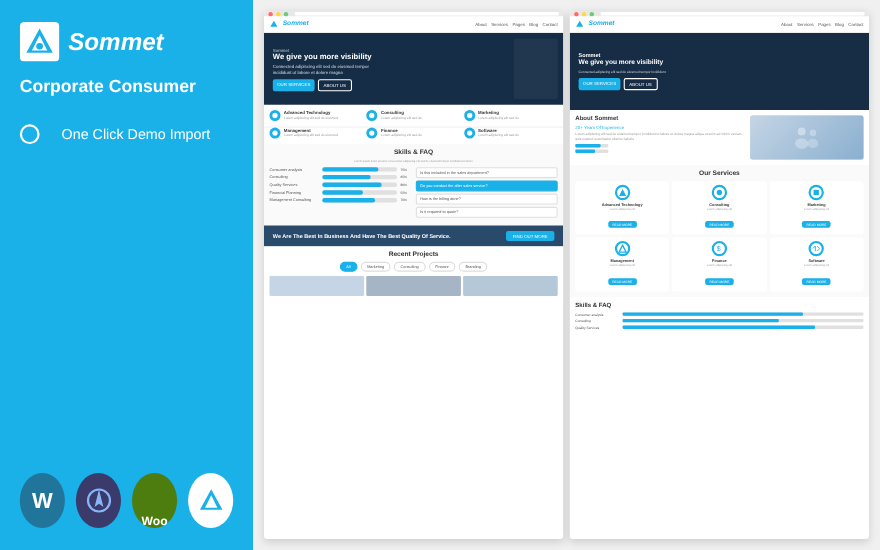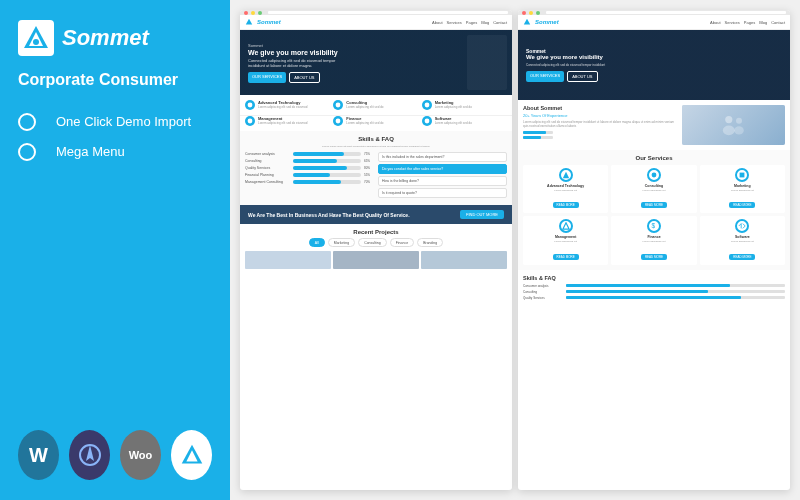--- a/index.html
+++ b/index.html
@@ -94,24 +94,25 @@
       font-size: 22px;
     }
 
     .badge-avada {
       background: #3a3a6b;
       color: #8ab4f8;
       font-size: 18px;
     }
 
     .badge-woo {
-      background: #737373;
+      background: #4d7c0f;
       color: white;
       font-size: 11px;
       font-weight: bold;
+      align-items: flex-end;
     }
 
     .badge-summit {
       background: white;
       color: #1ab0e8;
       font-size: 10px;
     }
 
     
     .right-panel {
@@ -553,24 +554,20 @@
 
   <div class="theme-title">
     <div>Corporate Consumer</div>
   </div>
 
   <div class="feature-item">
     <div class="feature-icon"></div>
     <span>One Click Demo Import</span>
   </div>
 
-  <div class="feature-item">
-    <div class="feature-icon"></div>
-    <span>Mega Menu</span>
-  </div>
 
   <div class="badge-row">
     <div class="badge badge-wp">
       <svg viewBox="0 0 28 28" width="28" height="28" fill="white" xmlns="http://www.w3.org/2000/svg">
         <text x="4" y="21" font-size="20" font-weight="bold" fill="white">W</text>
       </svg>
     </div>
     <div class="badge badge-avada">
       <svg viewBox="0 0 28 28" width="28" height="28">
         <circle cx="14" cy="14" r="10" fill="none" stroke="#8ab4f8" stroke-width="2"></circle>

